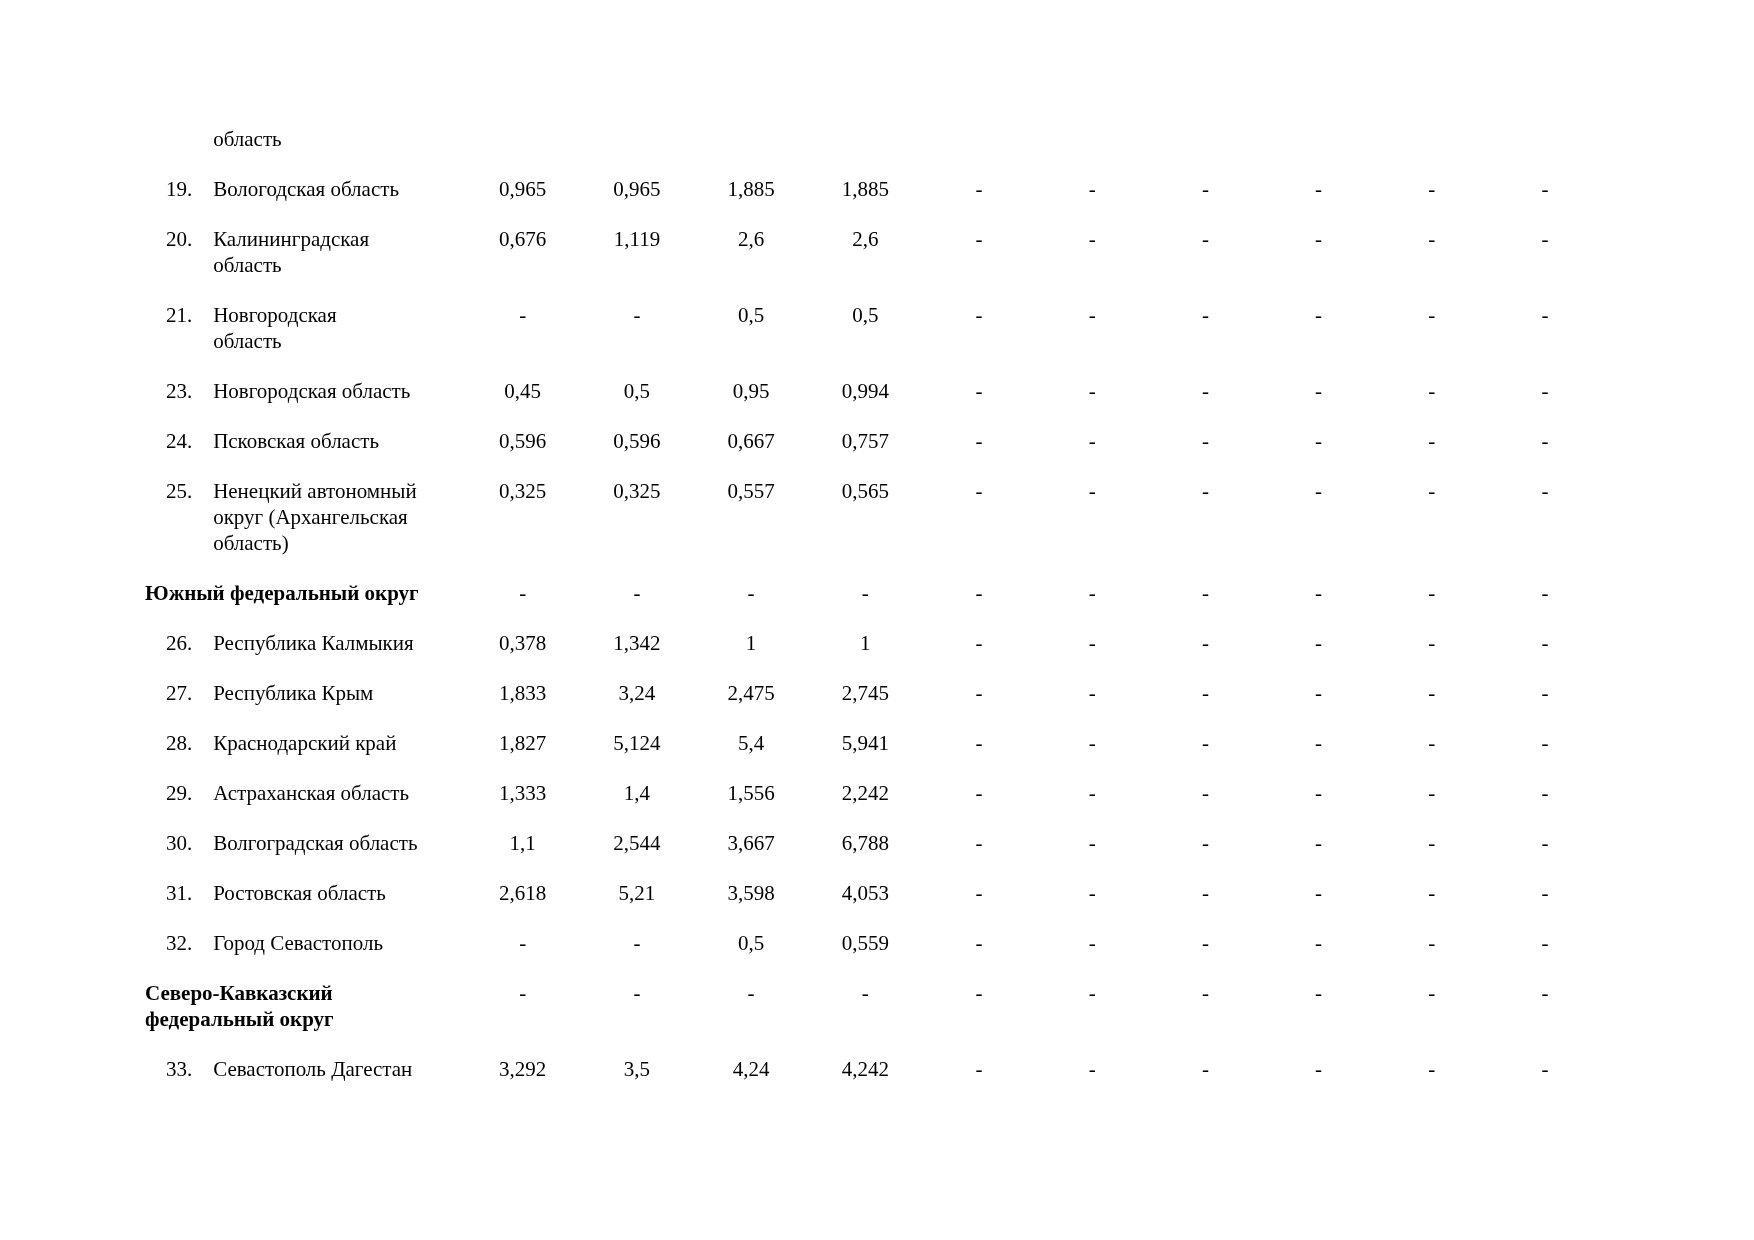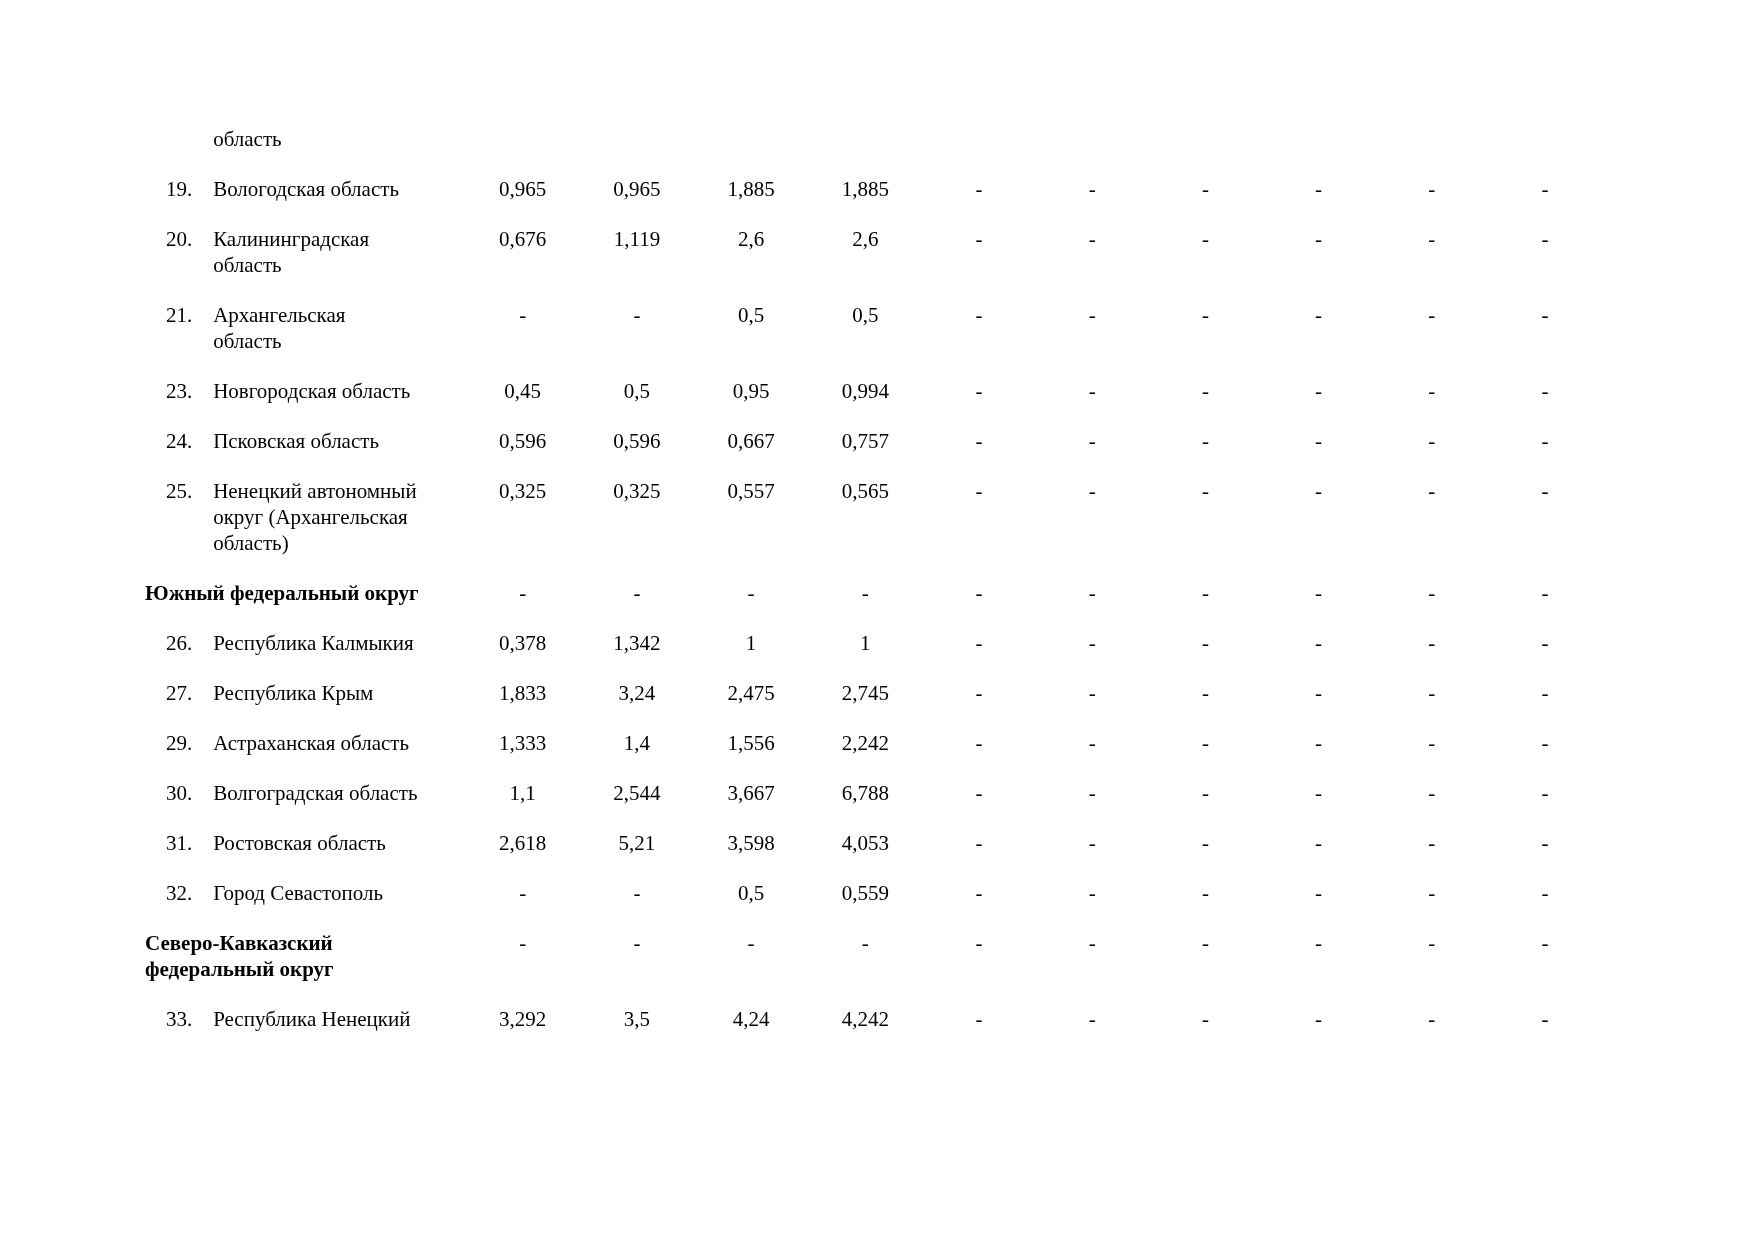--- a/index.html
+++ b/index.html
@@ -103,21 +103,21 @@
           <td class="dash-cell">-</td>
           <td class="dash-cell">-</td>
           <td class="dash-cell">-</td>
           <td class="dash-cell">-</td>
           <td class="dash-cell">-</td>
           <td class="dash-cell">-</td>
           <td class="dash-cell">-</td>
         </tr>
         <tr>
           <td class="num-cell">21.</td>
-          <td class="name-cell">Архангельская
+          <td class="name-cell">Новгородская
 область</td>
           <td class="val-cell">-</td>
           <td class="val-cell">-</td>
           <td class="val-cell">0,5</td>
           <td class="val-cell">0,5</td>
           <td class="dash-cell">-</td>
           <td class="dash-cell">-</td>
           <td class="dash-cell">-</td>
           <td class="dash-cell">-</td>
           <td class="dash-cell">-</td>
@@ -209,20 +209,35 @@
           <td class="val-cell">2,745</td>
           <td class="dash-cell">-</td>
           <td class="dash-cell">-</td>
           <td class="dash-cell">-</td>
           <td class="dash-cell">-</td>
           <td class="dash-cell">-</td>
           <td class="dash-cell">-</td>
           <td class="dash-cell">-</td>
         </tr>
         <tr>
+          <td class="num-cell">28.</td>
+          <td class="name-cell">Краснодарский край</td>
+          <td class="val-cell">1,827</td>
+          <td class="val-cell">5,124</td>
+          <td class="val-cell">5,4</td>
+          <td class="val-cell">5,941</td>
+          <td class="dash-cell">-</td>
+          <td class="dash-cell">-</td>
+          <td class="dash-cell">-</td>
+          <td class="dash-cell">-</td>
+          <td class="dash-cell">-</td>
+          <td class="dash-cell">-</td>
+          <td class="dash-cell">-</td>
+        </tr>
+        <tr>
           <td class="num-cell">29.</td>
           <td class="name-cell">Астраханская область</td>
           <td class="val-cell">1,333</td>
           <td class="val-cell">1,4</td>
           <td class="val-cell">1,556</td>
           <td class="val-cell">2,242</td>
           <td class="dash-cell">-</td>
           <td class="dash-cell">-</td>
           <td class="dash-cell">-</td>
           <td class="dash-cell">-</td>
@@ -285,21 +300,21 @@
           <td class="dash-cell">-</td>
           <td class="dash-cell">-</td>
           <td class="dash-cell">-</td>
           <td class="dash-cell">-</td>
           <td class="dash-cell">-</td>
           <td class="dash-cell">-</td>
           <td class="dash-cell">-</td>
         </tr>
         <tr>
           <td class="num-cell">33.</td>
-          <td class="name-cell">Республика Ненецкий</td>
+          <td class="name-cell">Севастополь Дагестан</td>
           <td class="val-cell">3,292</td>
           <td class="val-cell">3,5</td>
           <td class="val-cell">4,24</td>
           <td class="val-cell">4,242</td>
           <td class="dash-cell">-</td>
           <td class="dash-cell">-</td>
           <td class="dash-cell">-</td>
           <td class="dash-cell">-</td>
           <td class="dash-cell">-</td>
           <td class="dash-cell">-</td>

